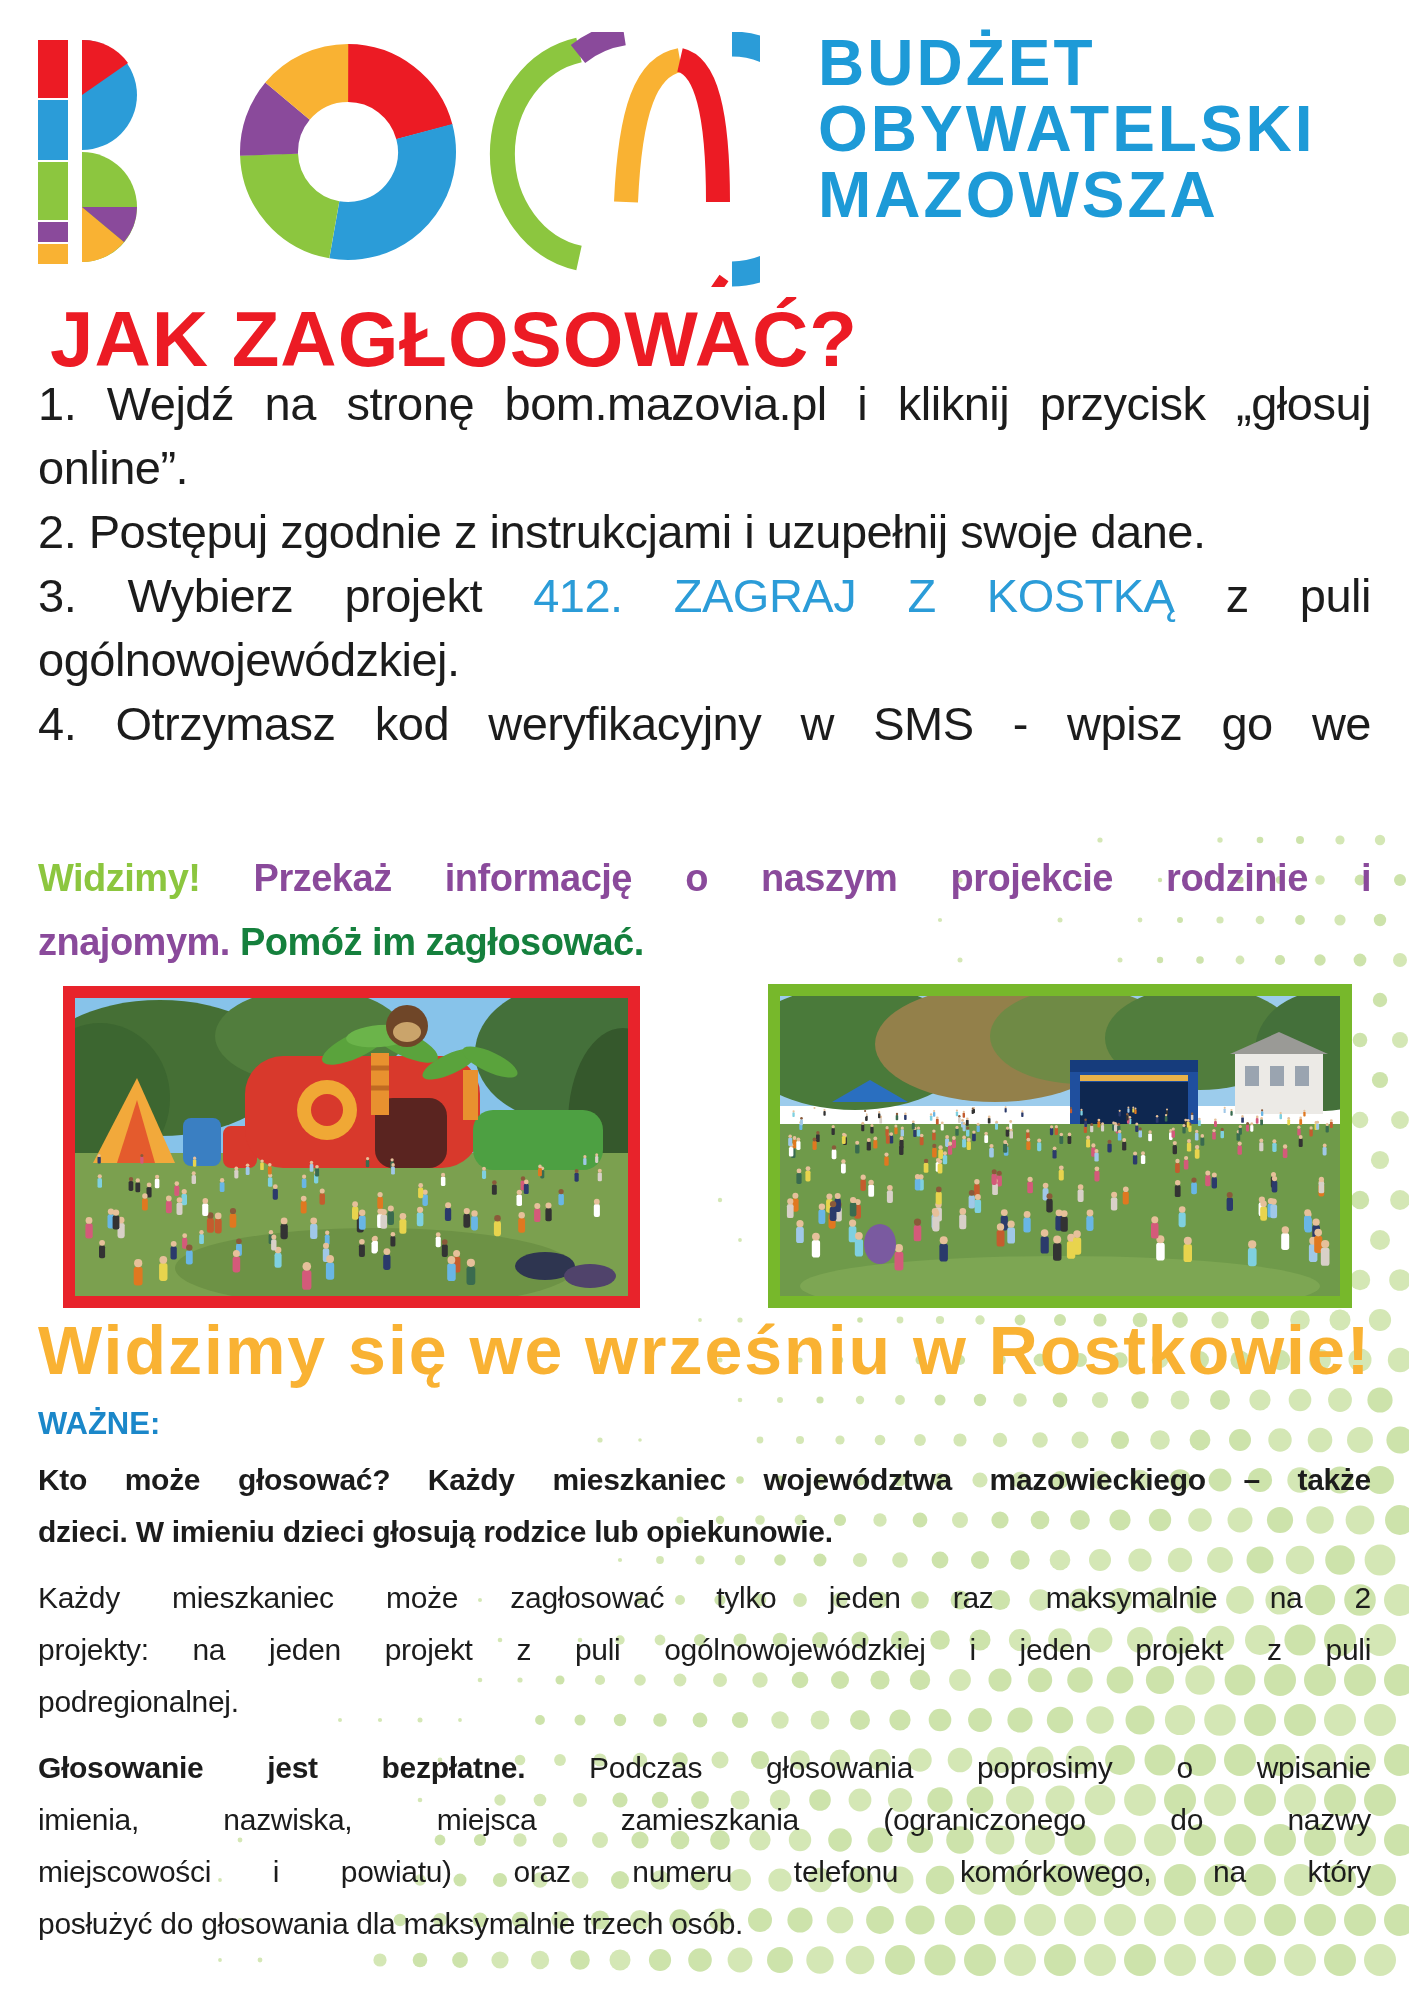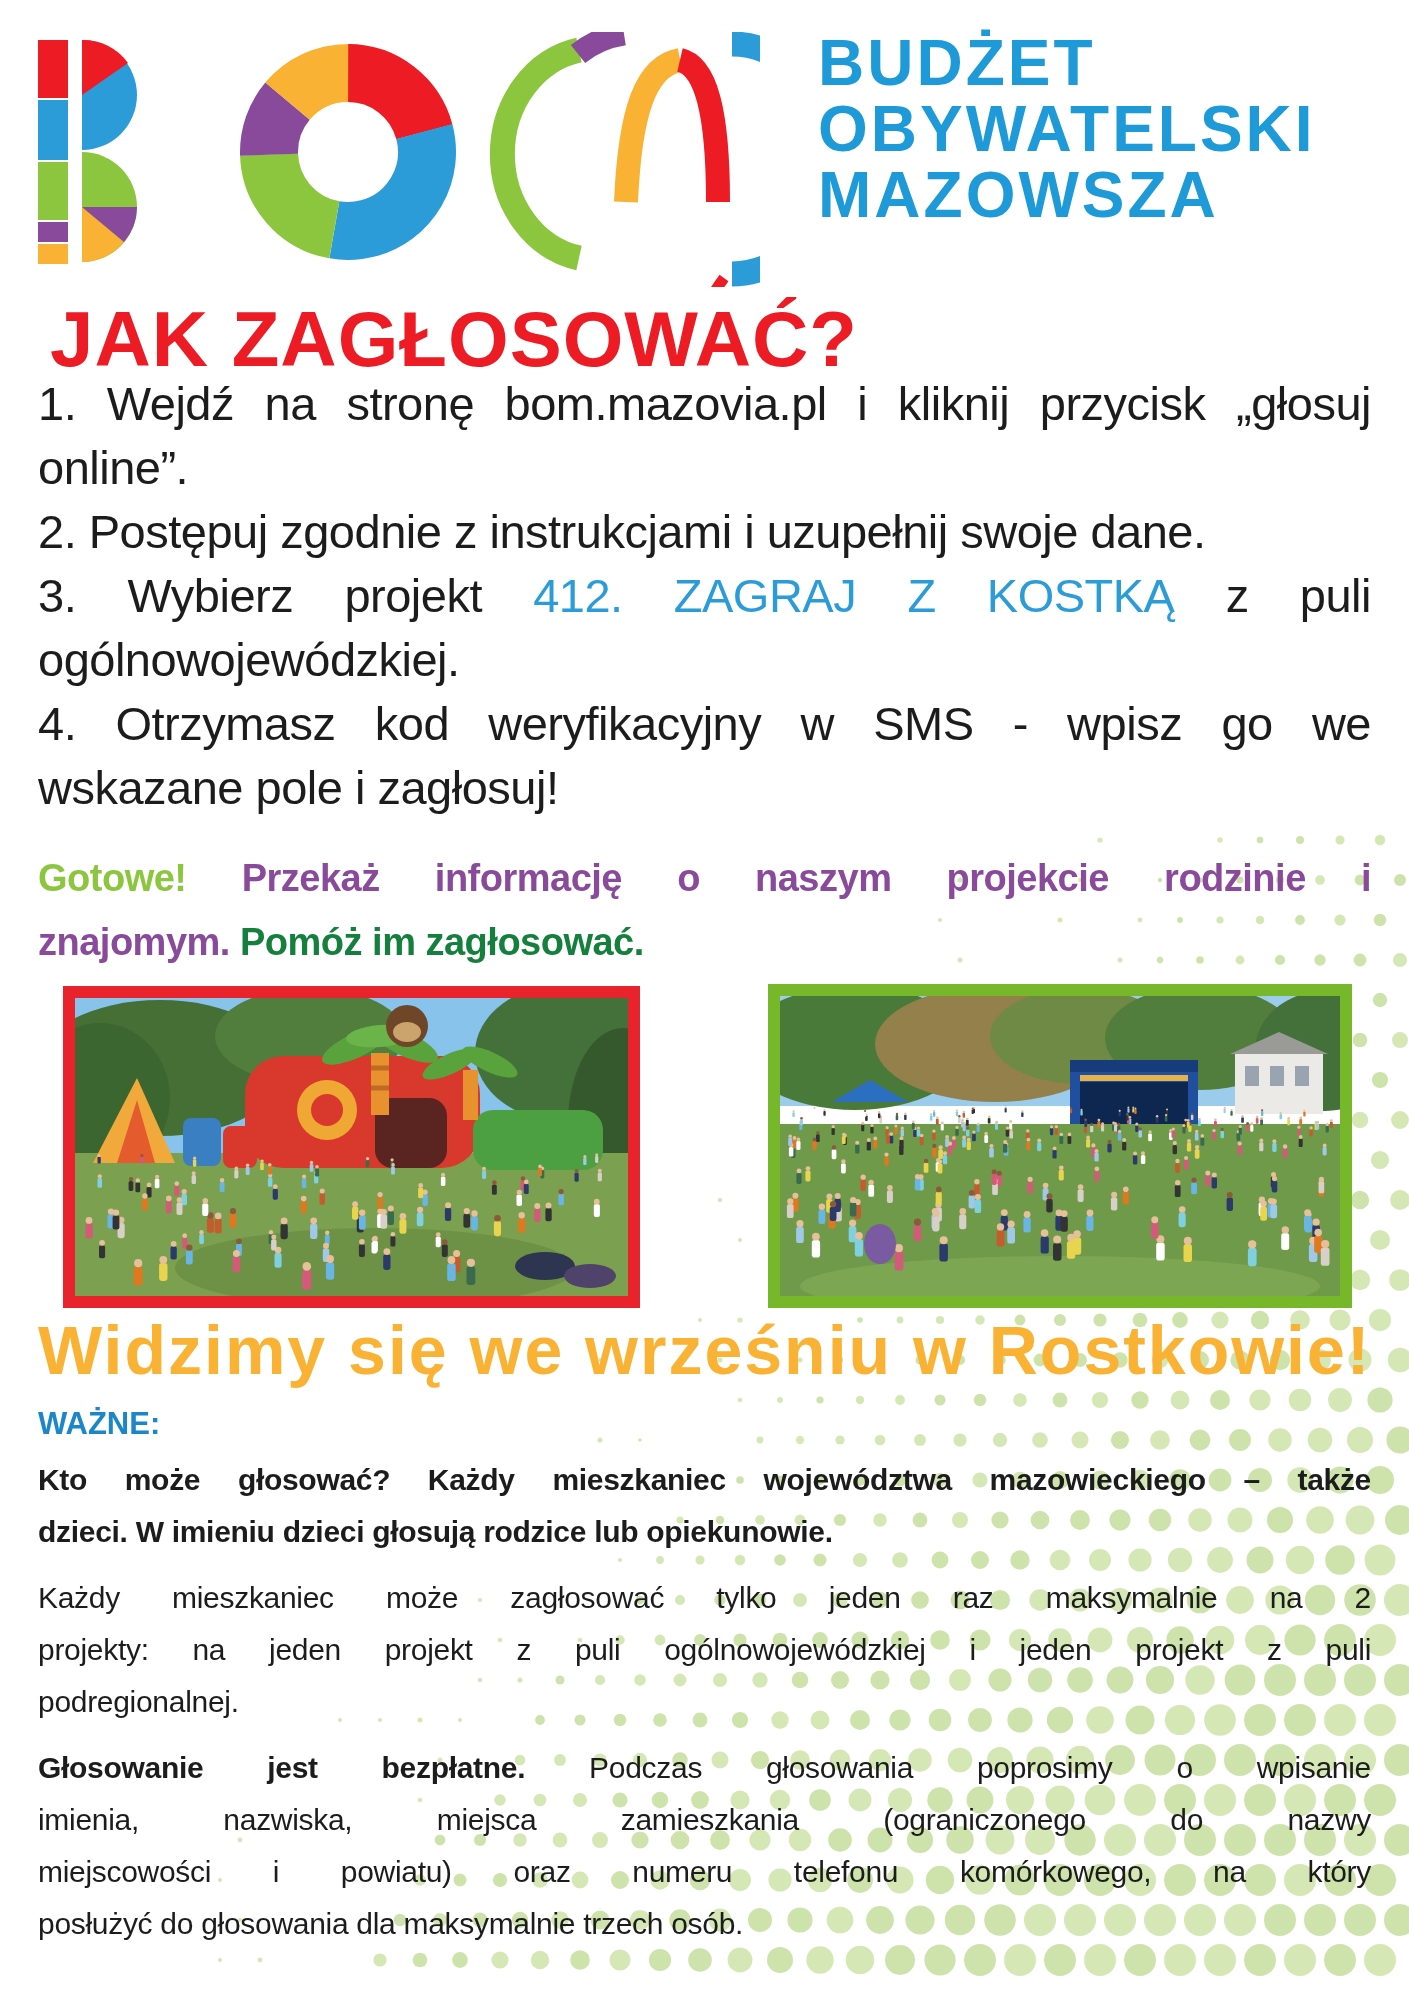--- a/index.html
+++ b/index.html
@@ -609,26 +609,25 @@
       </div>
       <div class="step">
         <div class="jline last">2. Postępuj zgodnie z instrukcjami i uzupełnij swoje dane.</div>
       </div>
       <div class="step">
         <div class="jline"><span>3. Wybierz projekt </span><span class="hl">412. ZAGRAJ Z KOSTKĄ</span><span> z puli</span></div>
         <div class="jline last">ogólnowojewódzkiej.</div>
       </div>
       <div class="step">
         <div class="jline">4. Otrzymasz kod weryfikacyjny w SMS - wpisz go we</div>
-        <div class="jline last">wskazane pole i zagłosuj!</div>
       </div>
     </section>
 
     <section class="share">
-      <div class="jline"><span class="c-green">Gotowe!</span><span class="c-purple"> Przekaż informację o naszym projekcie rodzinie i</span></div>
+      <div class="jline"><span class="c-green">Widzimy!</span><span class="c-purple"> Przekaż informację o naszym projekcie rodzinie i</span></div>
       <div class="jline last"><span class="c-purple">znajomym. </span><span class="c-blue">Pomóż im zagłosować.</span></div>
     </section>
 
     <figure class="photo photo-left" aria-label="Dzieci i rodziny przy kolorowych dmuchanych zjeżdżalniach z palmami">
       <svg viewBox="0 0 553 298" preserveAspectRatio="none">
         <rect x="0" y="0" width="553" height="160" fill="#87c3ea"></rect>
         <ellipse cx="85" cy="70" rx="125" ry="68" fill="#456f35"></ellipse>
         <ellipse cx="25" cy="100" rx="70" ry="75" fill="#3c6630"></ellipse>
         <ellipse cx="235" cy="38" rx="95" ry="48" fill="#517d3d"></ellipse>
         <ellipse cx="495" cy="55" rx="95" ry="70" fill="#44703a"></ellipse>

